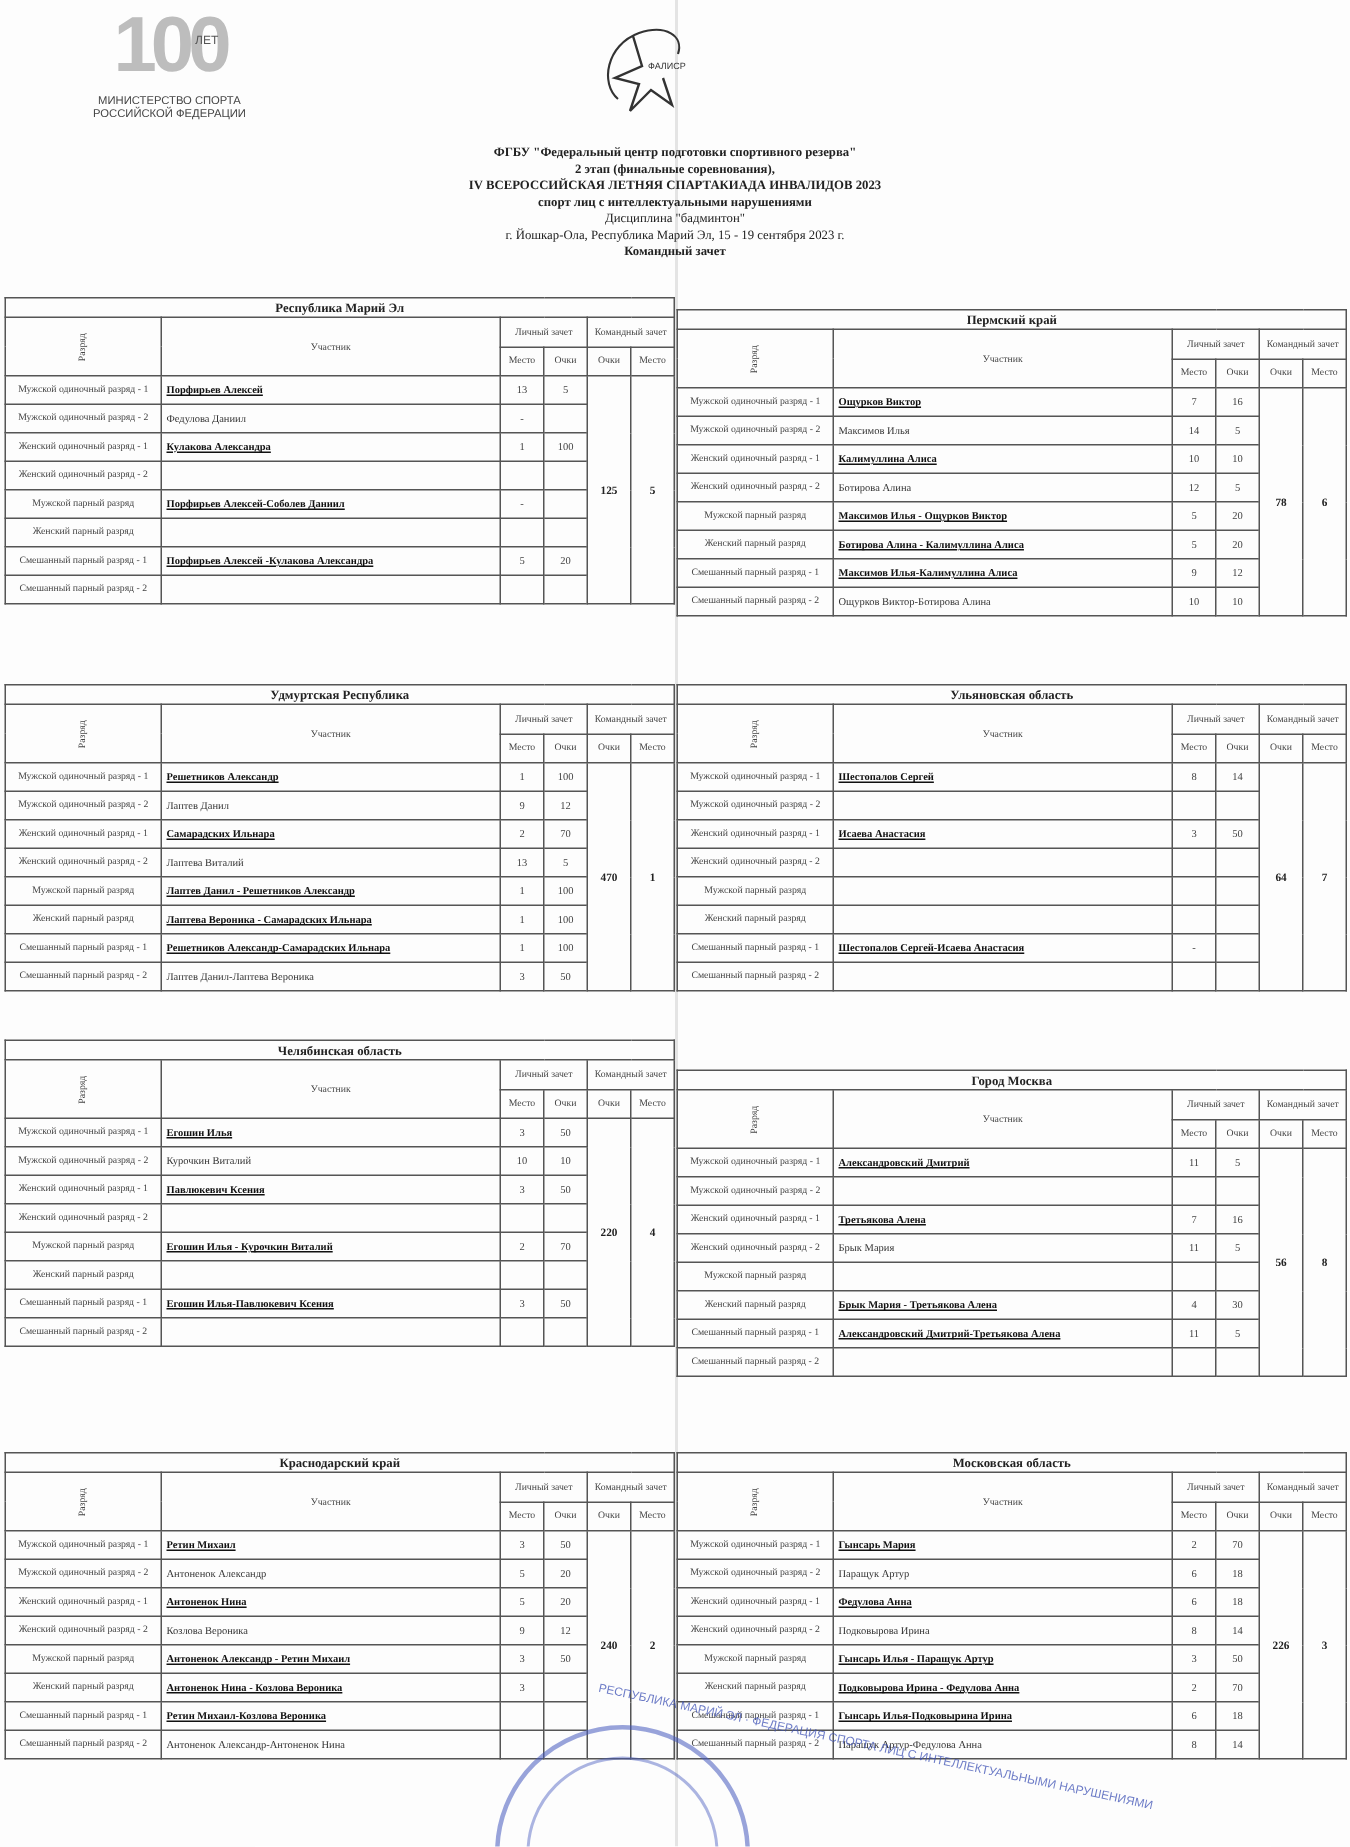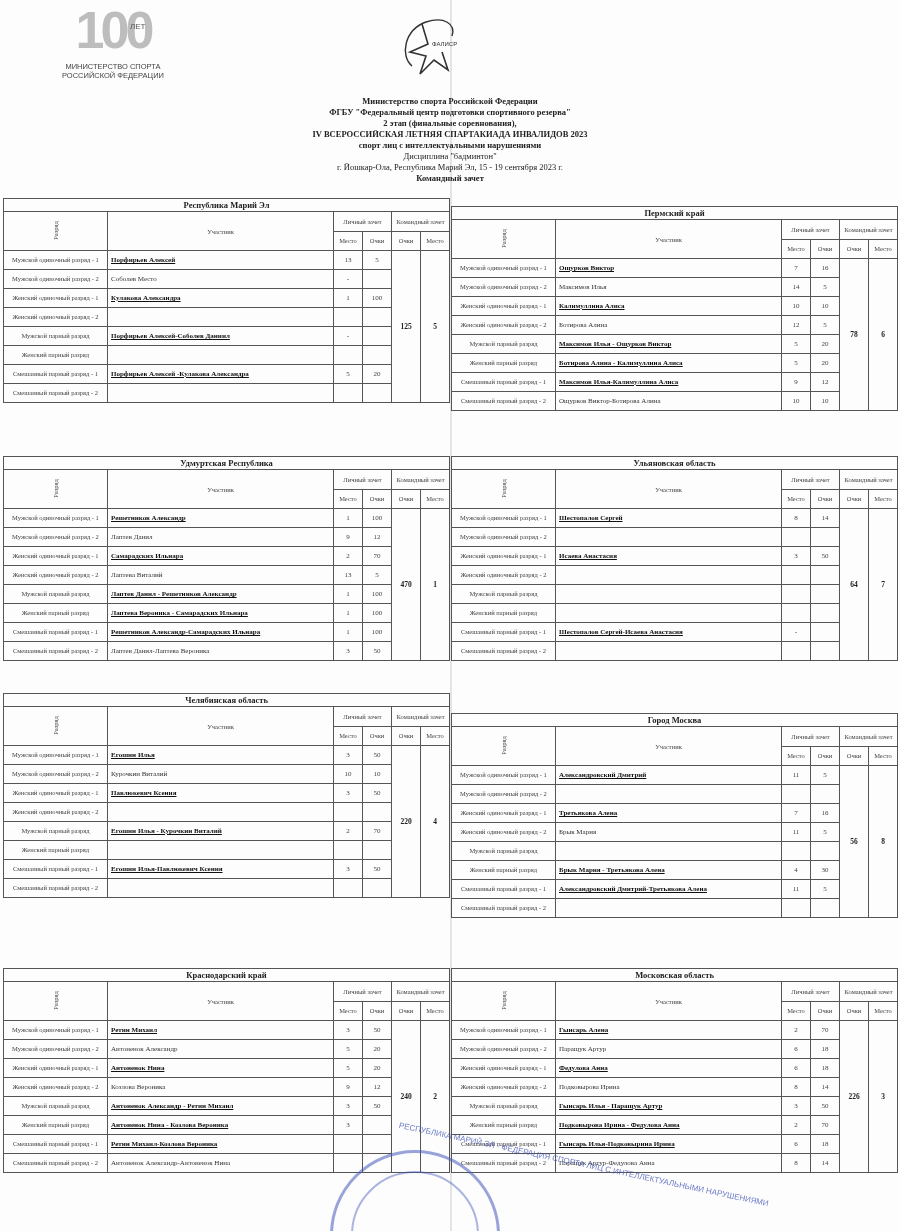--- a/index.html
+++ b/index.html
@@ -58,21 +58,20 @@
   <div class="logo-center">
     <svg width="80" height="60" viewBox="0 0 80 60">
       <path d="M30 8 L36 28 L18 36 L34 40 L28 58 L42 44 L56 54 L50 36" fill="none" stroke="#333" stroke-width="1.6"></path>
       <path d="M20 50 C8 40 12 14 34 6 C52 0 64 8 60 20" fill="none" stroke="#333" stroke-width="1.4"></path>
       <text x="40" y="30" font-size="6" font-family="Liberation Sans, sans-serif" fill="#333">ФАЛИСР</text>
     </svg>
   </div>
 
 
   <div class="hdr">
-    <div class="b">Министерство спорта Российской Федерации</div>
     <div class="b">ФГБУ "Федеральный центр подготовки спортивного резерва"</div>
     <div class="b">2 этап (финальные соревнования),</div>
     <div class="b">IV ВСЕРОССИЙСКАЯ ЛЕТНЯЯ СПАРТАКИАДА ИНВАЛИДОВ 2023</div>
     <div class="b">спорт лиц с интеллектуальными нарушениями</div>
     <div>Дисциплина "бадминтон"</div>
     <div>г. Йошкар-Ола, Республика Марий Эл, 15 - 19 сентября 2023 г.</div>
     <div class="b">Командный зачет</div>
   </div>
 
   <div id="tables">
@@ -104,21 +103,21 @@
           <tr>
             <td class="cat">Мужской одиночный разряд - 1</td>
             <td class="name u">Порфирьев Алексей</td>
             <td class="num">13</td>
             <td class="num">5</td>
             <td rowspan="8" class="team">125</td>
             <td rowspan="8" class="team">5</td>
           </tr>
           <tr>
             <td class="cat">Мужской одиночный разряд - 2</td>
-            <td class="name">Соболев Место</td>
+            <td class="name">Федулова Даниил</td>
             <td class="num">-</td>
             <td class="num"></td>
           </tr>
           <tr>
             <td class="cat">Женский одиночный разряд - 1</td>
             <td class="name u">Кулакова Александра</td>
             <td class="num">1</td>
             <td class="num">100</td>
           </tr>
           <tr>
@@ -635,21 +634,21 @@
             <td colspan="2" class="h-small">Командный зачет</td>
           </tr>
           <tr>
             <td class="h-small">Место</td>
             <td class="h-small">Очки</td>
             <td class="h-small">Очки</td>
             <td class="h-small">Место</td>
           </tr>
           <tr>
             <td class="cat">Мужской одиночный разряд - 1</td>
-            <td class="name u">Гынсарь Алена</td>
+            <td class="name u">Гынсарь Мария</td>
             <td class="num">2</td>
             <td class="num">70</td>
             <td rowspan="8" class="team">226</td>
             <td rowspan="8" class="team">3</td>
           </tr>
           <tr>
             <td class="cat">Мужской одиночный разряд - 2</td>
             <td class="name">Паращук Артур</td>
             <td class="num">6</td>
             <td class="num">18</td>

